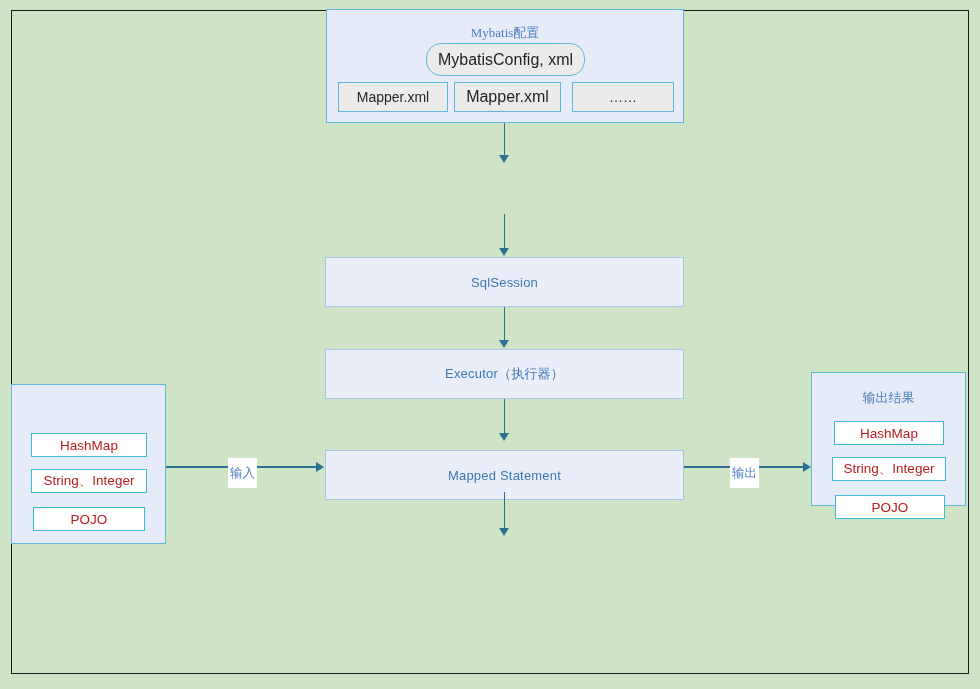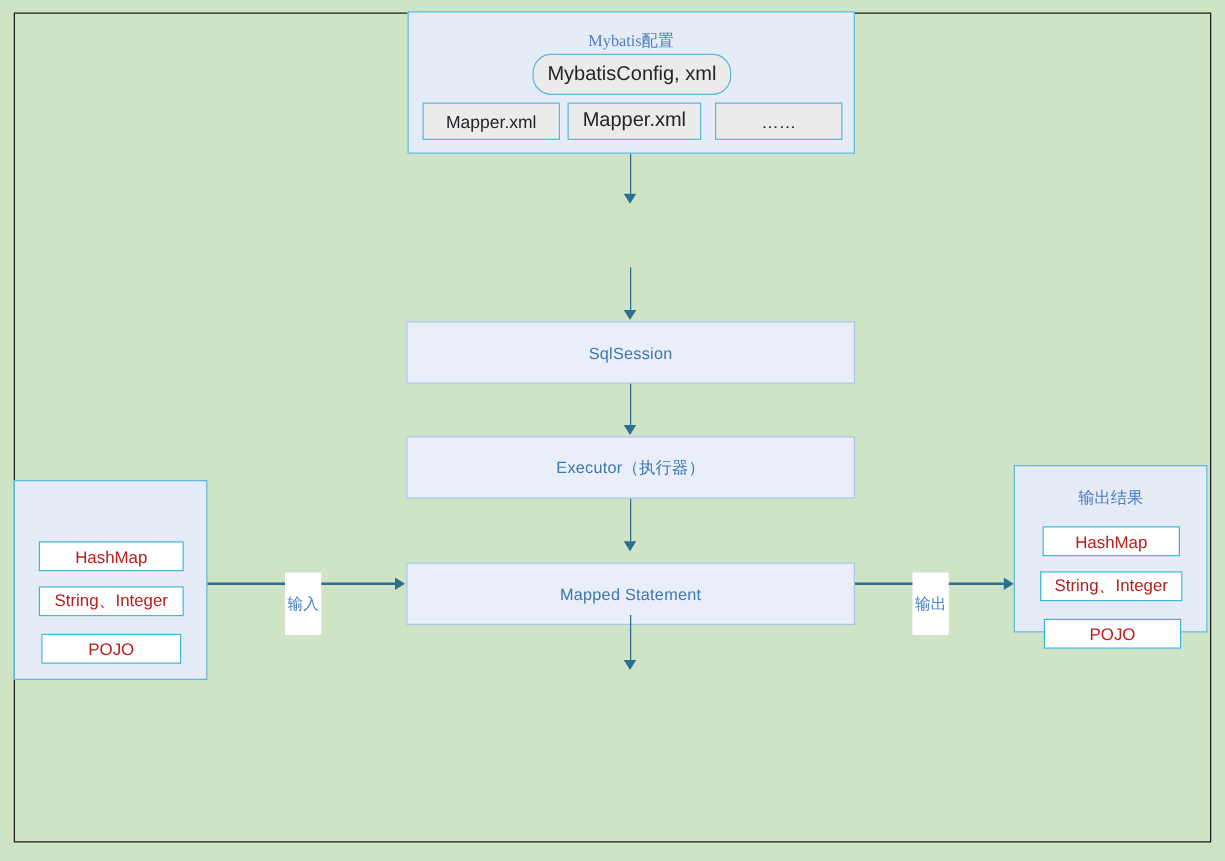--- a/index.html
+++ b/index.html
@@ -119,21 +119,21 @@
     border-top: 5px solid transparent;
     border-bottom: 5px solid transparent;
     border-left: 8px solid #2d6f93;
   }
   .edge-label {
     position: absolute;
     background: #ffffff;
     color: #4a7fc1;
     font-size: 12.5px;
     line-height: 16px;
-    padding: 17px 2px;
+    padding: 7px 2px;
     white-space: nowrap;
   }
 
   
   .cylinder {
     position: absolute;
   }
   .cyl-label {
     position: absolute;
     left: 0;

